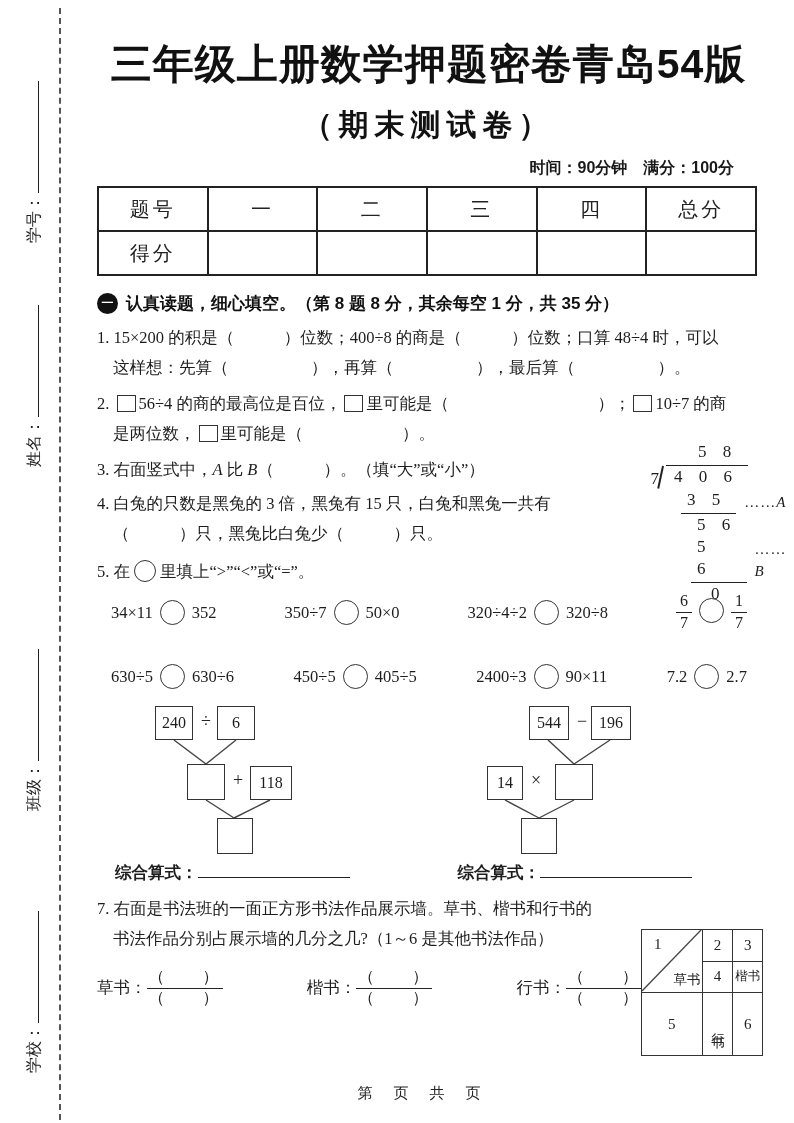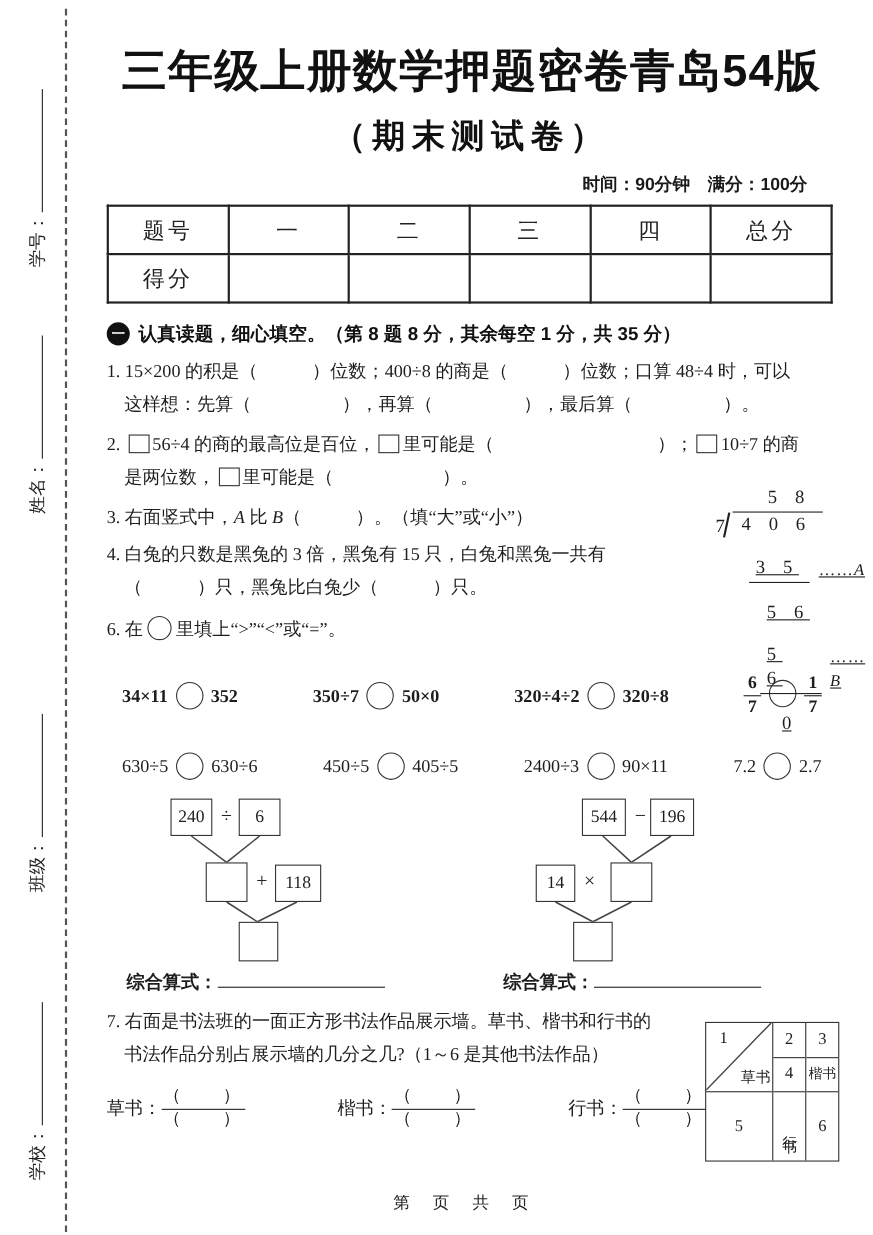--- a/index.html
+++ b/index.html
@@ -49,21 +49,21 @@
   .q2 { margin-top:6px; }
   .q3 { margin-top:6px; width:560px; }
   .q4 { margin-top:4px; width:560px; }
   i.vl { font-style:italic; font-family:"Liberation Serif",serif; }
   
   .q5 { margin-top:8px; }
   .cmp-circle { display:inline-block; width:25px; height:25px; border:1.5px solid #333; border-radius:50%;
     vertical-align:-7px; margin:0 7px; }
   .cmp-circle.small { width:22px; height:22px; vertical-align:-5px; margin:0 4px; }
   .cmp-row { display:flex; justify-content:space-between; align-items:center; width:650px; padding-left:14px; }
-  .cmp-row1 { margin-top:25px; height:40px;font-weight:bold; }
+  .cmp-row1 { margin-top:5px; height:40px; }
   .cmp-row2 { margin-top:28px; height:32px; }
   .frac { display:inline-block; text-align:center; vertical-align:middle; line-height:1.15; font-size:16px; }
   .frac .num { display:block; border-bottom:1.5px solid #222; padding:0 4px 1px; }
   .frac .den { display:block; padding-top:1px; }
   
   .q6 { margin-top:14px; }
   .fc-row { margin-top:6px; display:flex; }
   .fc { position:relative; width:150px; height:150px; }
   .fc-left { margin-left:58px; }
   .fc-right { margin-left:182px; }
@@ -97,21 +97,21 @@
   .wall-bot { flex:1; display:flex; align-items:center; justify-content:center; }
   .vert-txt { writing-mode:vertical-rl; font-size:13.5px; letter-spacing:2px; }
   
   .division { position:absolute; left:645px; top:441px; width:150px; font-size:17px; color:#1d1d1d; }
   .dv-quot { padding-left:53px; letter-spacing:6px; line-height:22px; }
   .dv-line2 { display:flex; align-items:flex-end; margin-top:2px; }
   .dv-divisor { width:14px; text-align:right; }
   .dv-dividend { margin-left:7px; border-top:1.7px solid #222; padding:1px 10px 2px 8px; letter-spacing:6px; position:relative; }
   .dv-dividend::before { content:""; position:absolute; left:-4px; top:0; height:100%; width:1.7px; background:#222;
     transform:rotate(12deg); transform-origin:top; }
-  .dv-row { display:flex; align-items:flex-end; margin-top:16px; line-height:22px;text-decoration:underline; }
+  .dv-row { display:flex; align-items:center; margin-top:0; line-height:22px; }
   .dv-sub1 { margin-left:36px; padding:0 10px 2px 6px; border-bottom:1.7px solid #222; letter-spacing:6px; }
   .dv-rem1 { margin-left:52px; letter-spacing:6px; }
   .dv-sub2 { margin-left:46px; padding:0 12px 2px 6px; border-bottom:1.7px solid #222; letter-spacing:6px; }
   .dv-rem2 { margin-left:66px; }
   .dv-lab { margin-left:8px; font-size:15px; letter-spacing:1px; }
   
   .footer { position:absolute; left:0; bottom:20px; width:794px; text-align:center;
     font-family:"Liberation Sans","DejaVu Sans",sans-serif; font-size:15px; letter-spacing:3px; color:#222;padding-left:47px; }
 </style>
 </head>
@@ -178,21 +178,21 @@
       </div>
     </div>
 
     <div class="q q4">
       <div class="q-line">4. 白兔的只数是黑兔的 3 倍，黑兔有 15 只，白兔和黑兔一共有</div>
       <div class="q-line indent">（　　　）只，黑兔比白兔少（　　　）只。</div>
     </div>
 
     <div class="q q5">
       <div class="q-line">
-        <span>6. 在</span><span class="cmp-circle small"></span><span>里填上“&gt;”“&lt;”或“=”。</span>
+        <span>5. 在</span><span class="cmp-circle small"></span><span>里填上“&gt;”“&lt;”或“=”。</span>
       </div>
       <div class="cmp-row cmp-row1">
         <span class="ans"><span>34×11</span><span class="cmp-circle"></span><span>352</span></span>
         <span class="ans"><span>350÷7</span><span class="cmp-circle"></span><span>50×0</span></span>
         <span class="ans"><span>320÷4÷2</span><span class="cmp-circle"></span><span>320÷8</span></span>
         <span class="ans">
           <span class="frac"><span class="num">6</span><span class="den">7</span></span><span class="cmp-circle"></span><span class="frac"><span class="num">1</span><span class="den">7</span></span>
         </span>
       </div>
       <div class="cmp-row cmp-row2">

